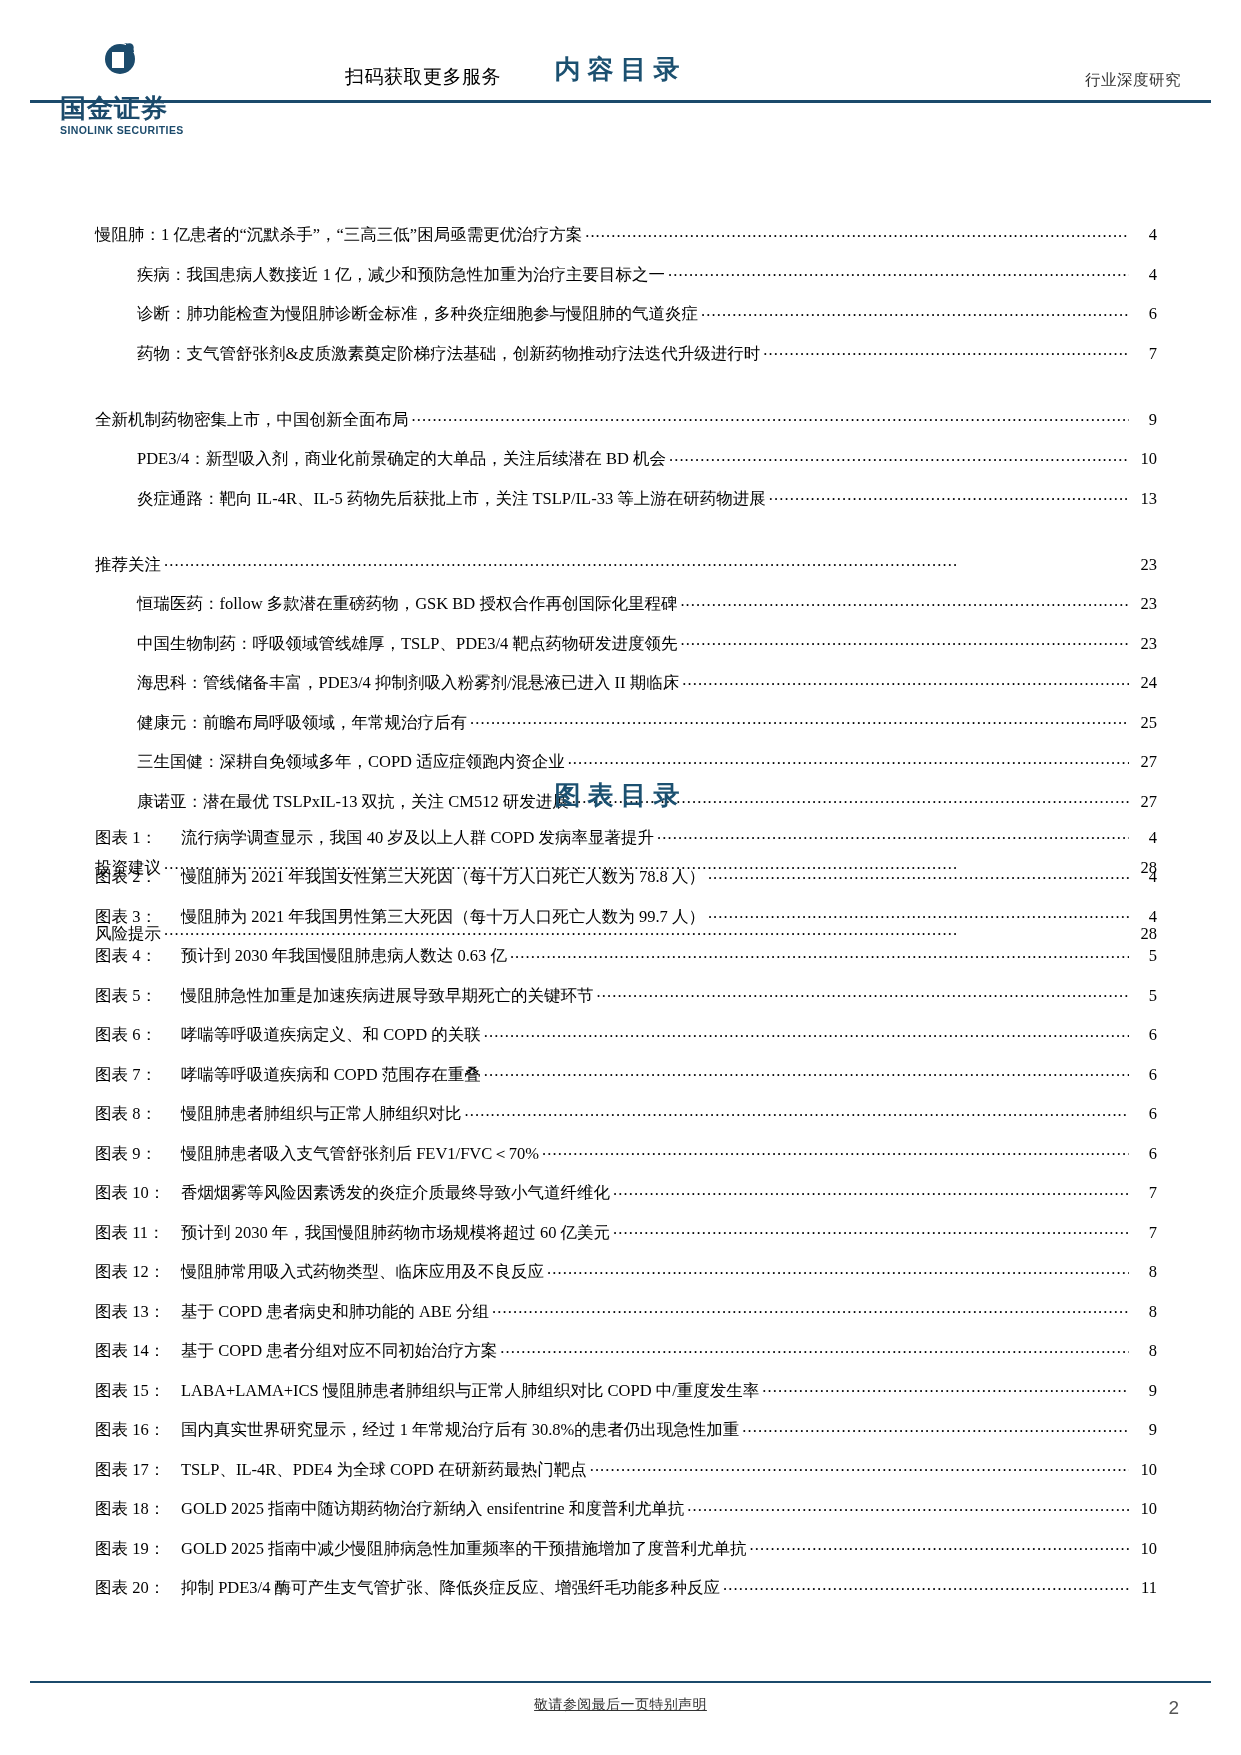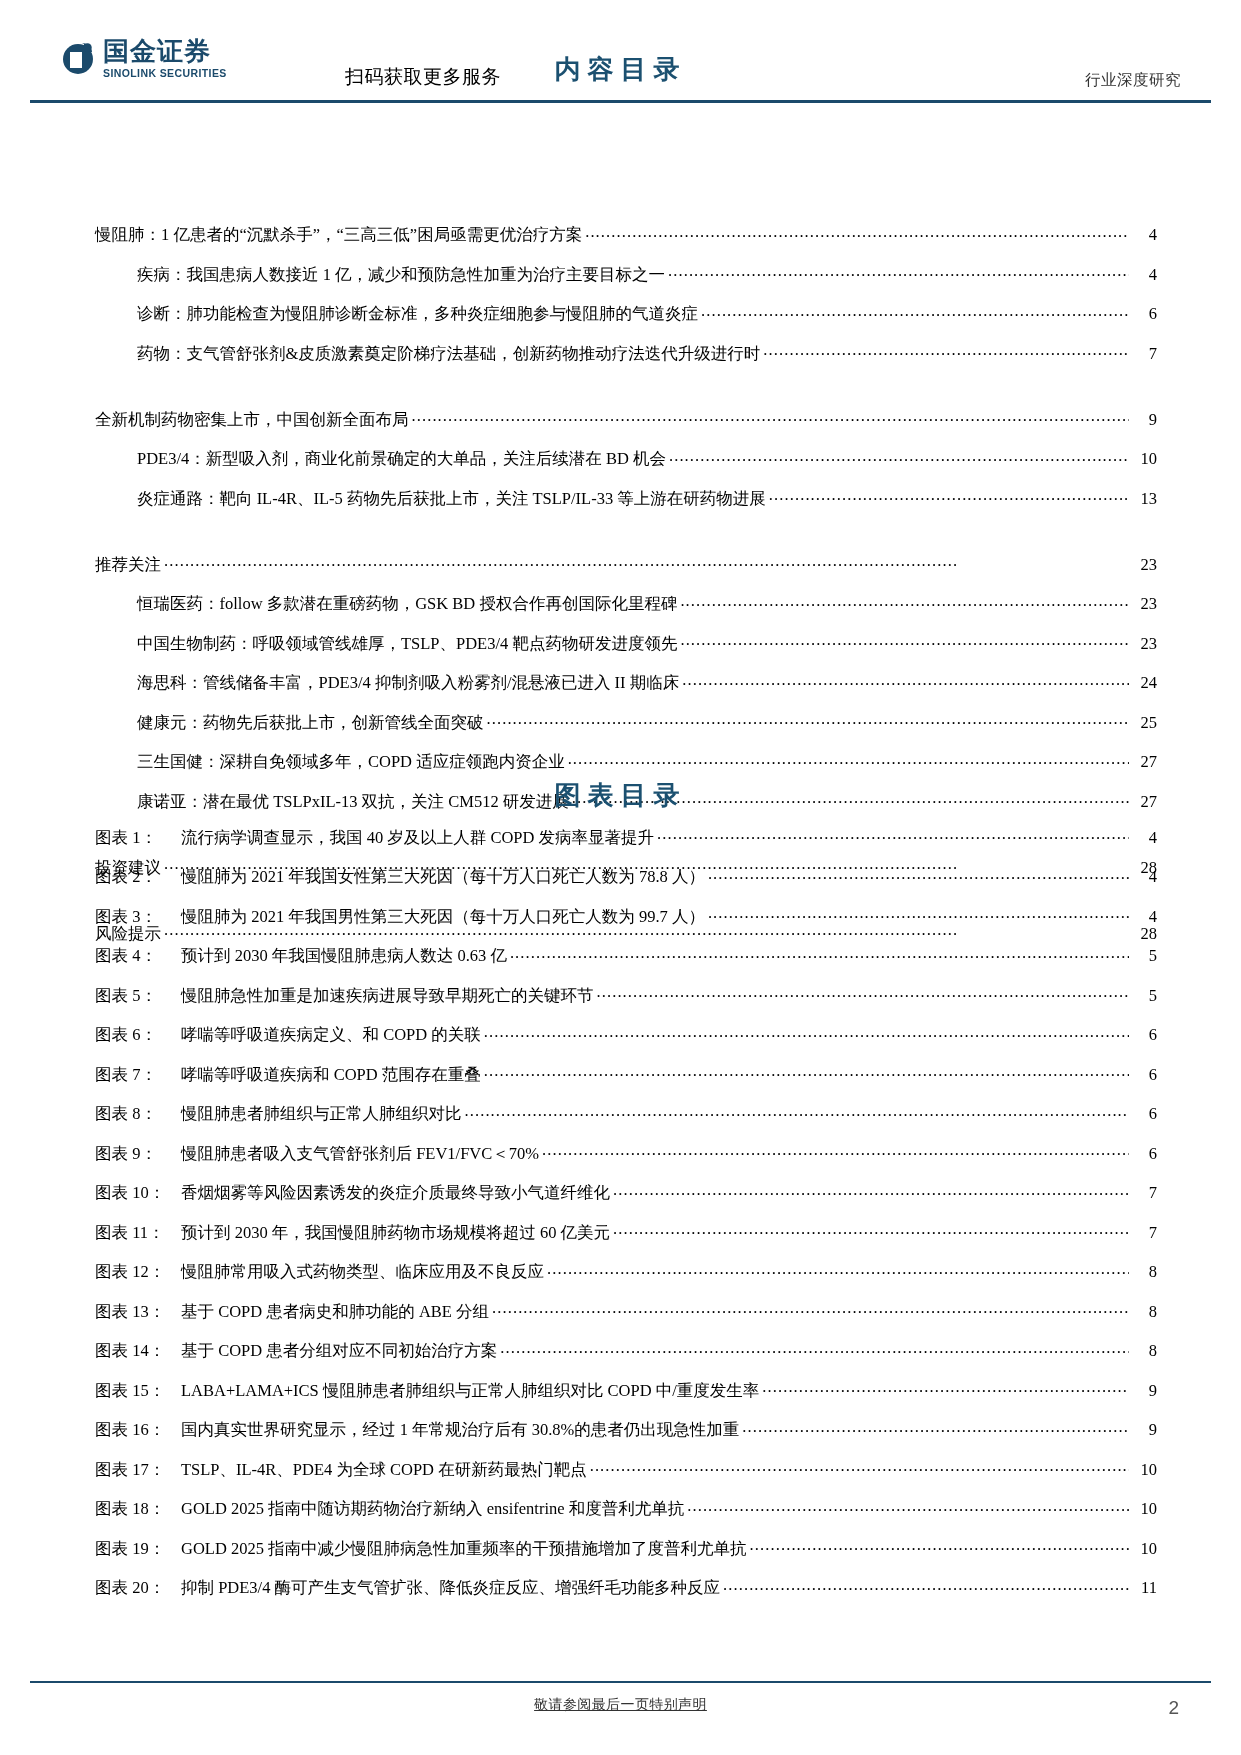--- a/index.html
+++ b/index.html
@@ -29,21 +29,22 @@
     width: 1241px;
     height: 102px;
     box-sizing: border-box;
   }
   .logo-wrap {
     position: absolute;
     left: 60px;
     top: 38px;
     display: flex;
     align-items: center;
-    gap: 3px;
+    gap: 17px;
+    flex-direction: column;
   }
   .logo-mark {
     position: relative;
     width: 40px;
     height: 40px;
   }
   .logo-mark svg { display: block; }
   .logo-text {
     display: flex;
     flex-direction: column;
@@ -284,21 +285,21 @@
         <span class="label">中国生物制药：呼吸领域管线雄厚，TSLP、PDE3/4 靶点药物研发进度领先</span>
         <span class="dots"></span>
         <span class="pg">23</span>
       </li>
       <li class="toc-row lvl2">
         <span class="label">海思科：管线储备丰富，PDE3/4 抑制剂吸入粉雾剂/混悬液已进入 II 期临床</span>
         <span class="dots"></span>
         <span class="pg">24</span>
       </li>
       <li class="toc-row lvl2">
-        <span class="label">健康元：药物先后获批上市，创新管线全面突破</span>
+        <span class="label">健康元：前瞻布局呼吸领域，年常规治疗后有</span>
         <span class="dots"></span>
         <span class="pg">25</span>
       </li>
       <li class="toc-row lvl2">
         <span class="label">三生国健：深耕自免领域多年，COPD 适应症领跑内资企业</span>
         <span class="dots"></span>
         <span class="pg">27</span>
       </li>
       <li class="toc-row lvl2">
         <span class="label">康诺亚：潜在最优 TSLPxIL-13 双抗，关注 CM512 研发进展</span>

